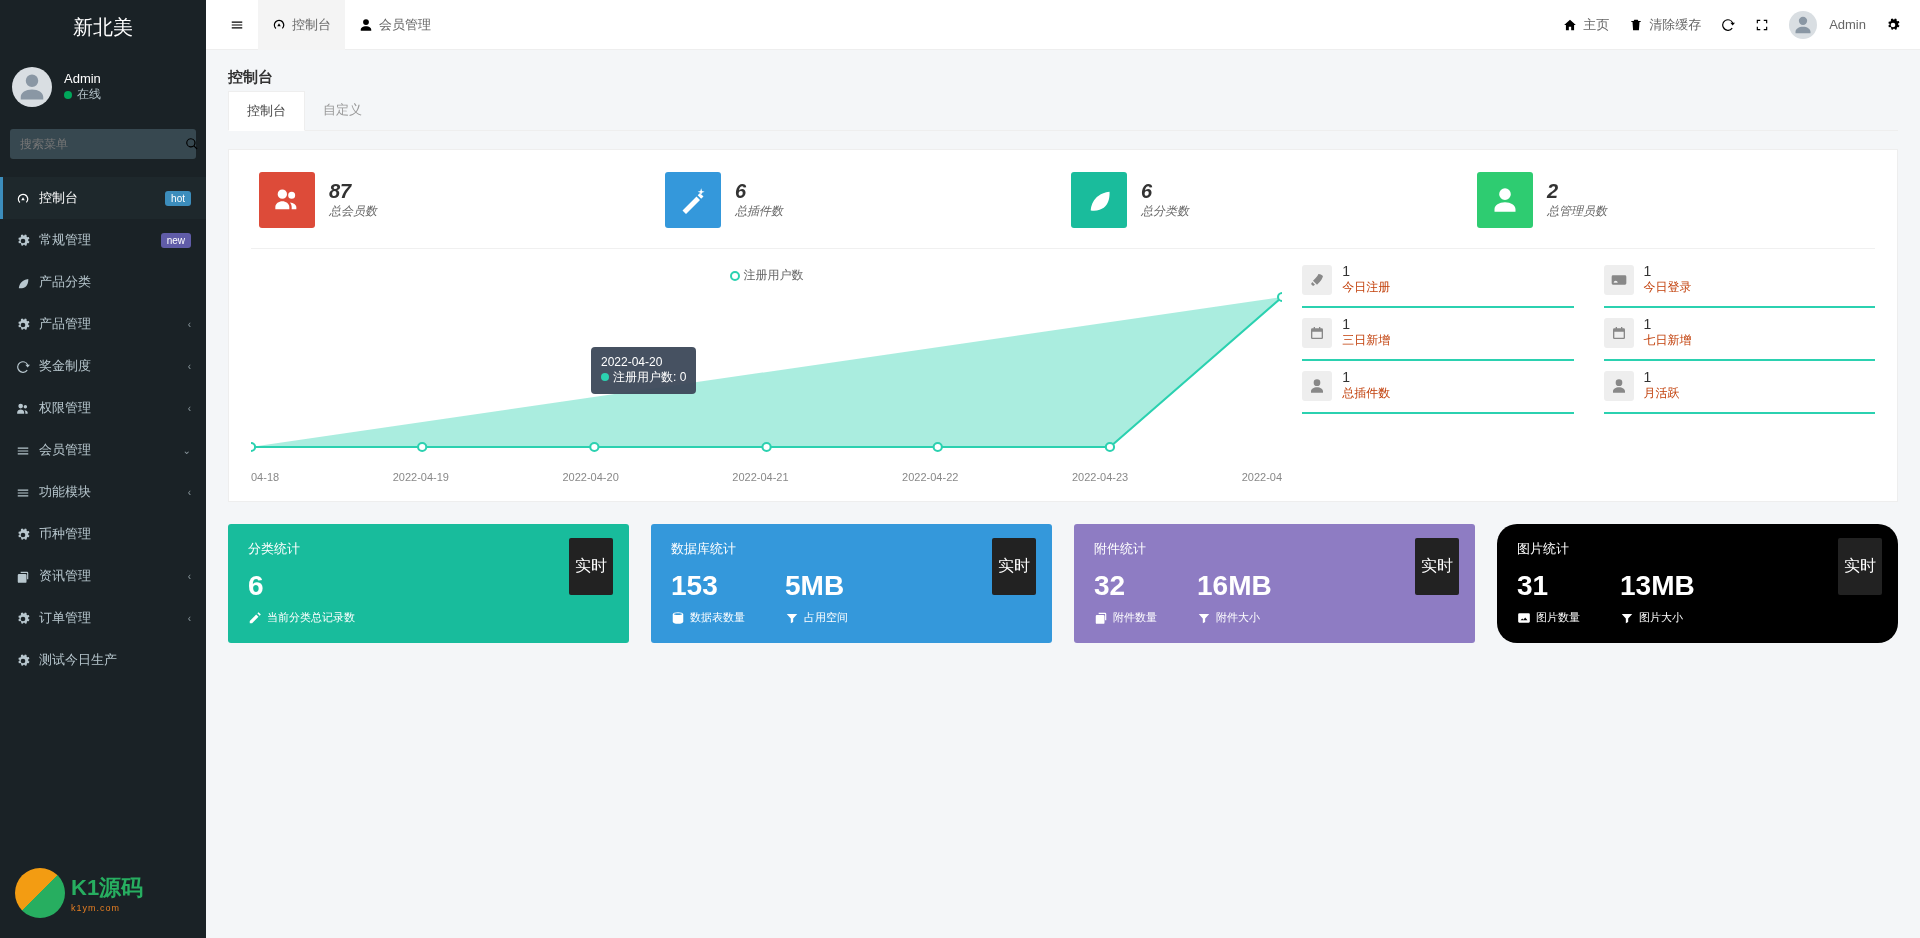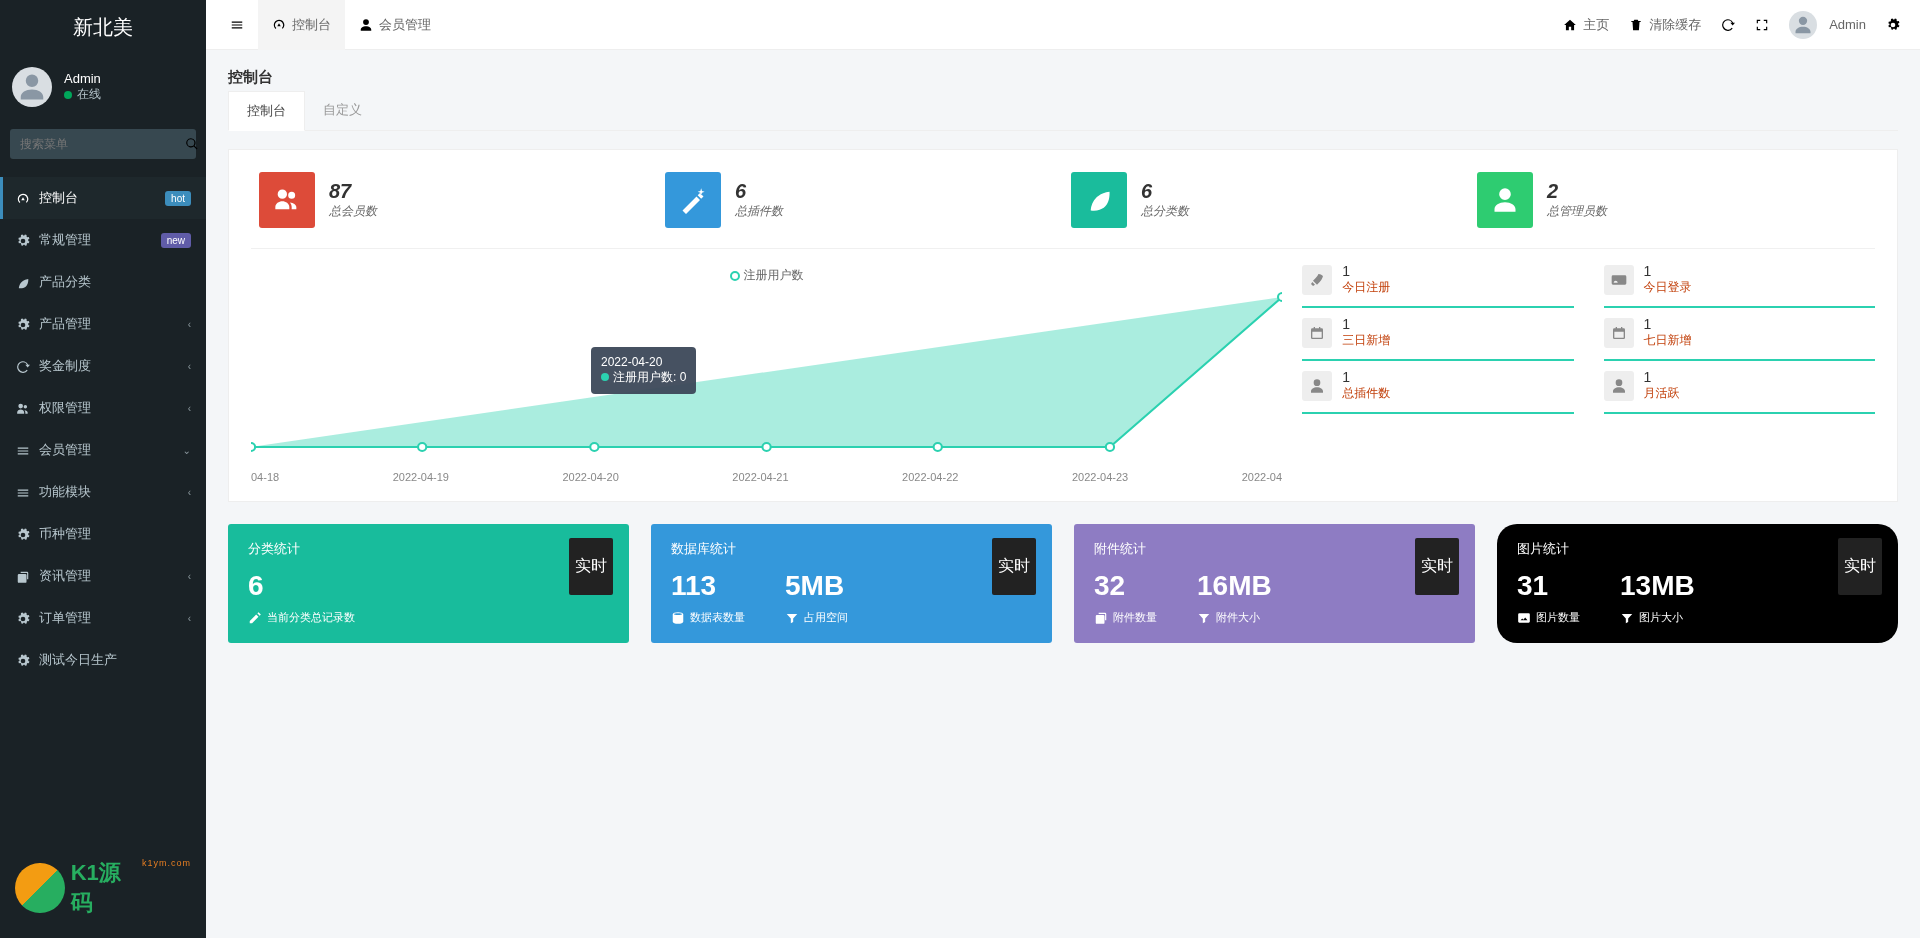--- a/index.html
+++ b/index.html
@@ -22,21 +22,21 @@
 .menu li { display: flex; align-items: center; padding: 12px 15px; cursor: pointer; position: relative; gap: 8px; font-size: 13px; }
 .menu li.active { background: #1e282c; color: #fff; border-left: 3px solid #3c8dbc; padding-left: 12px; }
 .menu li .mi { width: 16px; text-align: center; }
 .menu li .arrow { margin-left: auto; font-size: 10px; opacity: .7; }
 .badge { font-size: 10px; padding: 2px 6px; border-radius: 3px; color: #fff; margin-left: auto; }
 .badge-blue { background: #3c8dbc; }
 .badge-purple { background: #605ca8; }
 .watermark { margin-top: auto; padding: 20px 15px; }
 .wm-logo { display: flex; align-items: center; gap: 6px; }
 .wm-circle { width: 50px; height: 50px; border-radius: 50%; background: linear-gradient(135deg, #f39c12 50%, #27ae60 50%); }
-.wm-text { display: flex; flex-direction: row; }
+.wm-text { display: flex; flex-direction: column; }
 .wm-text .t1 { color: #27ae60; font-size: 22px; font-weight: bold; }
 .wm-text .t2 { color: #e67e22; font-size: 9px; letter-spacing: 1px; }
 
 
 .main { flex: 1; display: flex; flex-direction: column; }
 .topbar { height: 50px; background: #fff; border-bottom: 1px solid #eee; display: flex; align-items: center; padding: 0 10px; }
 .topbar .left { display: flex; align-items: center; gap: 0; }
 .topbar .tb-item { padding: 0 14px; height: 50px; display: flex; align-items: center; gap: 6px; cursor: pointer; color: #666; font-size: 13px; }
 .topbar .tb-item.active-tab { background: #f4f4f4; }
 .topbar .right { margin-left: auto; display: flex; }
@@ -527,21 +527,21 @@
                     <use href="#i-pencil"></use>
                   </svg>当前分类总记录数</div>
               </div>
             </div>
           </div>
           <div class="bp bp-blue2">
             <div class="title">数据库统计</div>
             <div class="tag">实时</div>
             <div class="line">
               <div class="col">
-                <div class="big">113</div>
+                <div class="big">153</div>
                 <div class="sm"><svg class="ic" viewBox="0 0 24 24" fill="#fff">
                     <use href="#i-db"></use>
                   </svg>数据表数量</div>
               </div>
               <div class="col">
                 <div class="big">5MB</div>
                 <div class="sm"><svg class="ic" viewBox="0 0 24 24" fill="#fff">
                     <use href="#i-filter"></use>
                   </svg>占用空间</div>
               </div>

